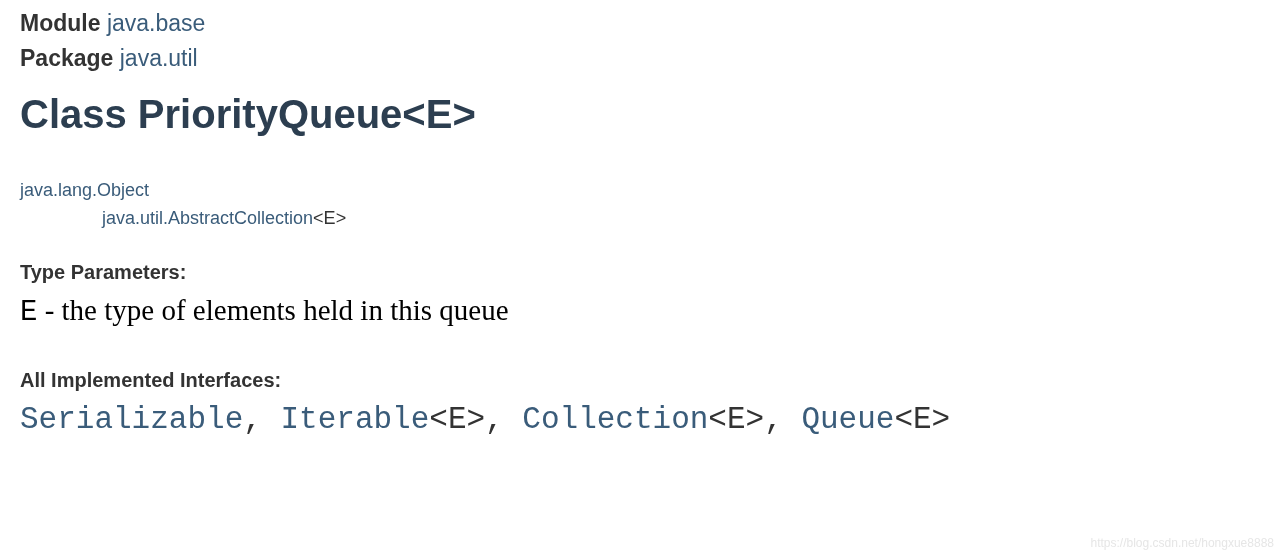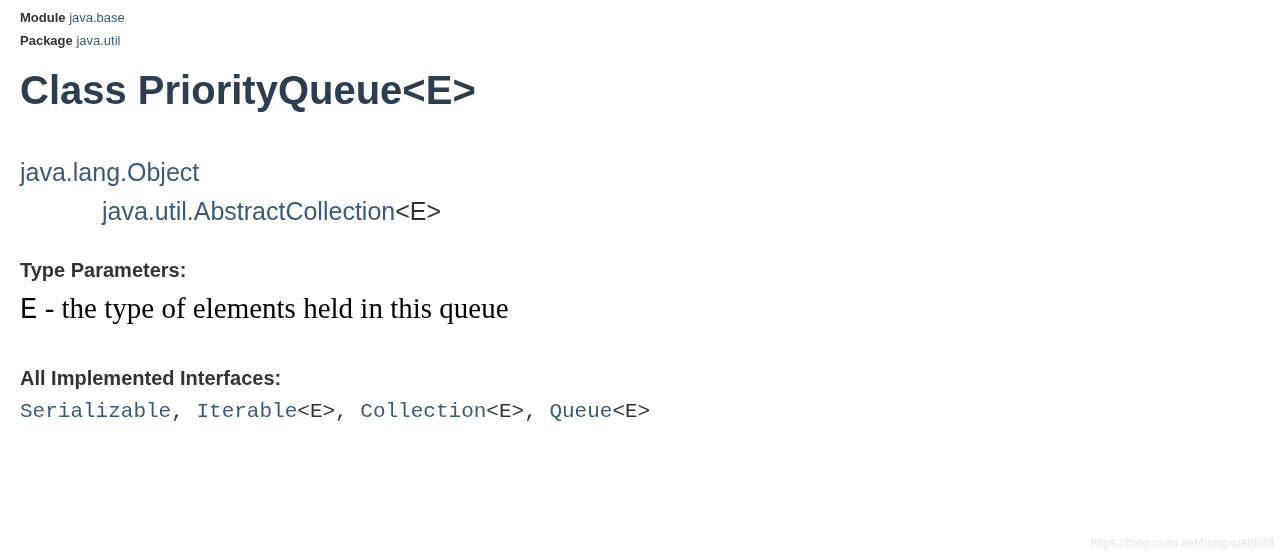--- a/index.html
+++ b/index.html
@@ -7,42 +7,42 @@
       padding: 0;
       box-sizing: border-box;
     }
     body {
       background: #ffffff;
       font-family: Verdana, Geneva, sans-serif;
       color: #333;
       padding: 10px 20px;
     }
     .meta-line {
-      font-size: 13px;
+      font-size: 23px;
       margin-bottom: 8px;
       color: #333;
     }
     .meta-label {
       font-weight: bold;
       color: #333;
     }
     .link {
       color: #3a5c7a;
       text-decoration: none;
       cursor: pointer;
     }
     h1.class-title {
       font-size: 40px;
       font-weight: bold;
       color: #2c3e50;
       margin: 20px 0 40px 0;
     }
     .inheritance {
       font-family: Verdana, Geneva, sans-serif;
-      font-size: 25px;
+      font-size: 18px;
       line-height: 1.55;
       margin-bottom: 28px;
     }
     .inh-0 { margin-left: 0; }
     .inh-1 { margin-left: 82px; }
     .inh-2 { margin-left: 108px; }
     .inh-3 { margin-left: 162px; color: #333; }
     .type-param-suffix {
       color: #333;
     }
@@ -56,21 +56,21 @@
       font-family: Georgia, 'Times New Roman', serif;
       font-size: 29px;
       color: #000000;
       margin-bottom: 40px;
     }
     .type-param-code {
       font-family: 'Courier New', monospace;
     }
     .interfaces {
       font-family: 'Courier New', monospace;
-      font-size: 21px;
+      font-size: 31px;
       color: #333;
       margin-top: 4px;
     }
     .delim {
       color: #333;
     }
     .watermark {
       position: fixed;
       bottom: 8px;
       right: 10px;

